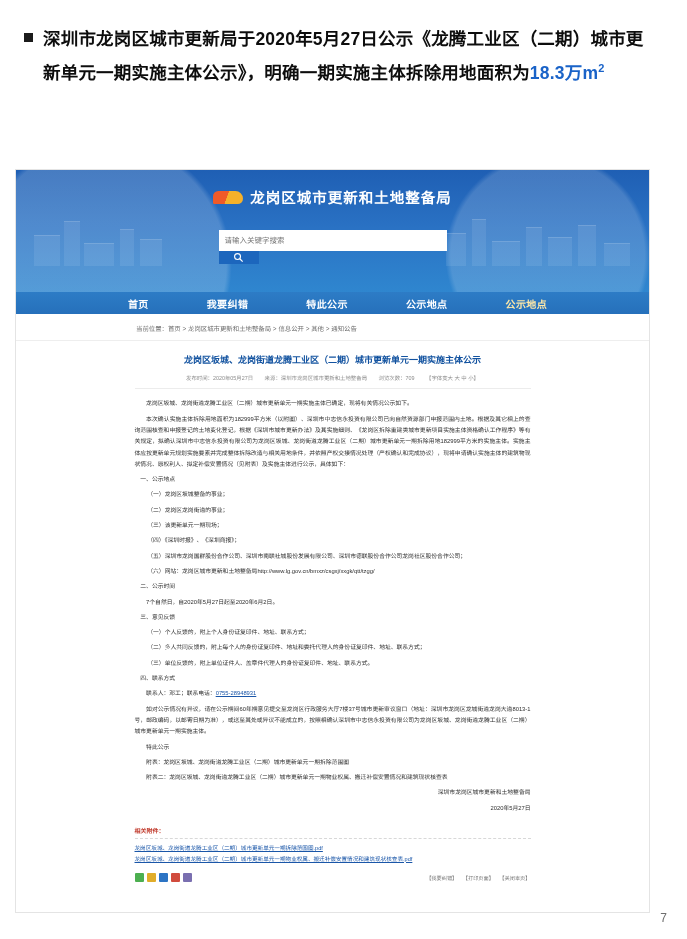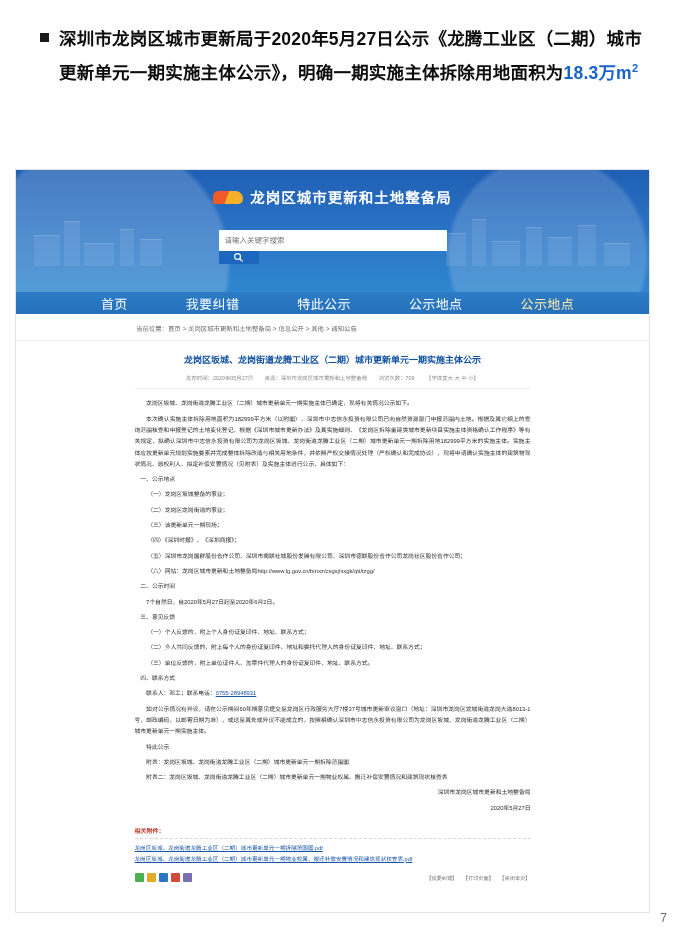--- a/index.html
+++ b/index.html
@@ -10,21 +10,21 @@
     width: 687px;
     height: 939px;
     background: #ffffff;
     font-family: "Liberation Sans", sans-serif;
     overflow: hidden;
     position: relative;
   }
 
   
   .headline-wrap {
-    padding: 22px 30px 0 40px;
+    padding: 22px 30px 0 24px;
     display: flex;
     align-items: flex-start;
   }
   .bullet-square {
     width: 9px;
     height: 9px;
     background: #1b1b1b;
     margin-top: 11px;
     margin-right: 10px;
     flex: 0 0 auto;
@@ -132,23 +132,24 @@
     height: 22px;
     background: linear-gradient(180deg,#2d7cc6,#2670bb);
     display: flex;
     align-items: center;
     justify-content: center;
     gap: 58px;
     padding-left: 10px;
   }
   .site-nav span {
     color: #ffffff;
-    font-size: 13px;
+    font-size: 10px;
     letter-spacing: .4px;
     white-space: nowrap;
+    font-weight: bold;
   }
   .site-nav span.active { color: #ffe9a8; }
 
   
   .page-body {
     background: #ffffff;
     padding: 0;
   }
   .crumb {
     font-size: 6.4px;

